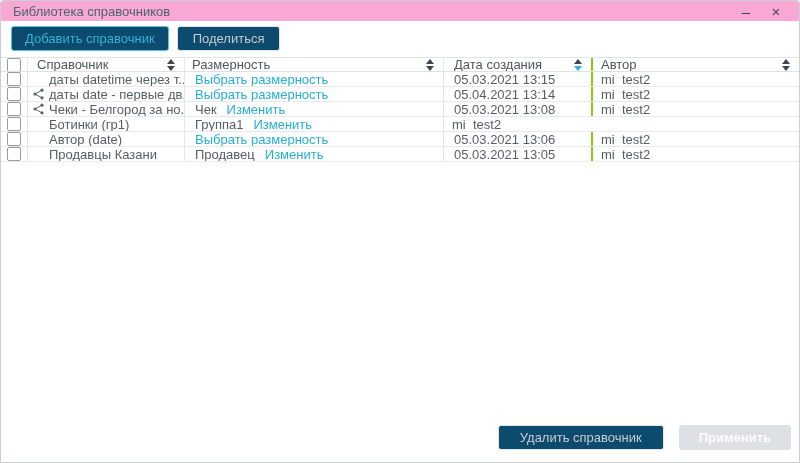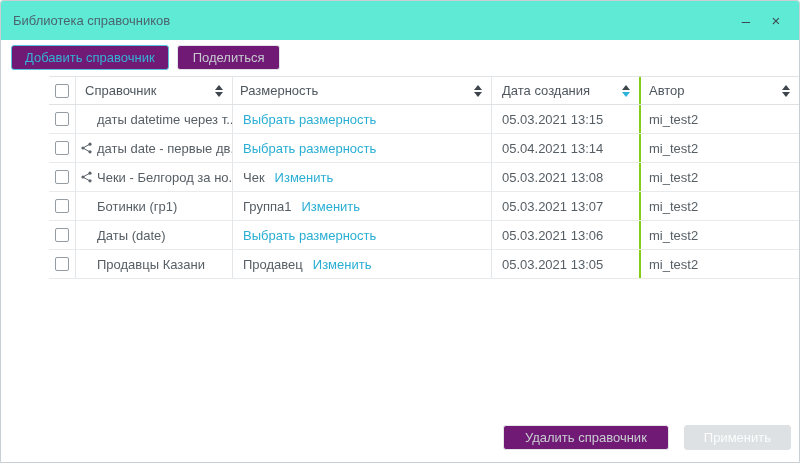--- a/index.html
+++ b/index.html
@@ -4,41 +4,41 @@
 <style>
   * { margin:0; padding:0; box-sizing:border-box; }
   html,body { width:800px; height:463px; font-family:"Liberation Sans", sans-serif; background:#fff; }
   .window {
     position:relative; width:800px; height:463px;
     border:1px solid #c9ced2; border-radius:3px 3px 0 0;
     background:#fff; overflow:hidden;
   }
   
   .titlebar {
-    height:39px; background:#5eead4; display:flex; align-items:center;
+    height:20px; background:#f9a8d4; display:flex; align-items:center;
     padding:0 12px; color:#4b6570; font-size:13px;
   }
   .titlebar .title { flex:1; }
   .win-btn {
     width:22px; height:22px; display:flex; align-items:center; justify-content:center;
     color:#3d4950; font-size:14px; cursor:default; line-height:1;
   }
   .win-btn.min { font-size:15px; margin-right:8px; }
   .win-btn.close { font-size:15px; }
   
   .toolbar { padding:5px 10px 6px 10px; display:flex; gap:8px; }
   .btn {
     height:25px; border-radius:3px; font-size:13px; display:inline-flex;
-    align-items:center; justify-content:center; background:#701a75;
+    align-items:center; justify-content:center; background:#0c4a6e;
     font-family:"Liberation Sans", sans-serif; cursor:pointer;
   }
   .btn-add { border:1px solid #56c4dd; color:#35b2d6; padding:0 13px; }
   .btn-share { border:1px solid #e2e5e7; color:#c7cbcf; padding:0 15px; cursor:default; }
   
-  .thead, .trow { display:flex; align-items:stretch; height:29px; font-size:13px;margin-left:48px; }
+  .thead, .trow { display:flex; align-items:stretch; height:15px; font-size:13px; }
   .thead { border-top:1px solid #e2e5e8; border-bottom:1px solid #dfe2e5; color:#4e565e; }
   .trow { border-bottom:1px solid #e8eaec; color:#565e65; }
   .cell { display:flex; align-items:center; overflow:hidden; white-space:nowrap; }
   .c-check { width:27px; justify-content:center; border-right:1px solid #e4e7e9; flex:none; }
   .c-name  { width:157px; border-right:1px solid #e4e7e9; flex:none; padding-left:5px; }
   .c-dim   { width:259px; border-right:1px solid #e4e7e9; flex:none; padding-left:10px; }
   .c-date  { width:149px; border-right:2px solid #84cc16; flex:none; padding-left:10px; }
   .c-author{ flex:1; padding-left:8px; }
   .thead .c-name { padding-left:9px; }
   .thead .c-dim  { padding-left:7px; }
@@ -52,21 +52,21 @@
     border:1px solid #959ca3; border-radius:2px; background:#fff; cursor:pointer; margin:0;
   }
   .icon-slot { width:16px; height:14px; flex:none; display:flex; align-items:center; justify-content:flex-start; }
   .name-text { padding-left:0; }
   .dim-label { margin-right:10px; }
   .dim-label:empty { display:none; margin:0; }
   a.link { color:#29aed3; text-decoration:none; cursor:pointer; }
   
   .footer { position:absolute; right:8px; bottom:12px; display:flex; gap:15px;margin-top:12px; }
   .btn-delete { border:1px solid #e4e6e8; color:#c9cdd1; padding:0 21px; cursor:default; }
-  .btn-apply  { border:1px solid #dee1e4; background:#dee1e4; color:#fbfcfc; padding:0 19px; cursor:default; }
+  .btn-apply  { border:1px solid #dee1e4; background:#dee1e4; color:#fbfcfc; padding:0 19px; cursor:default;font-weight:bold; }
 </style>
 </head>
 <body>
 
 <div class="window">
 
   <div class="titlebar">
     <span class="title">Библиотека справочников</span>
     <span class="win-btn min">–</span>
     <span class="win-btn close">×</span>
@@ -192,31 +192,30 @@
           <input type="checkbox" class="cbx" style="">
         </div>
       <div class="cell c-name">
           <span class="icon-slot"></span>
           <span class="name-text">Ботинки (гр1)</span>
         </div>
       <div class="cell c-dim">
           <span class="dim-label">Группа1</span>
           <a class="link">Изменить</a>
         </div>
-      <div class="cell c-date">05.03.2021 13:07</div>
-      <div class="cell c-author">mi_test2</div>
-    </div>
-
-    <div class="trow">
-      <div class="cell c-check">
-          <input type="checkbox" class="cbx" style="">
-        </div>
-      <div class="cell c-name">
-          <span class="icon-slot"></span>
-          <span class="name-text">Даты (date)</span>
+      <div class="cell c-author">mi_test2</div>
+    </div>
+
+    <div class="trow">
+      <div class="cell c-check">
+          <input type="checkbox" class="cbx" style="">
+        </div>
+      <div class="cell c-name">
+          <span class="icon-slot"></span>
+          <span class="name-text">Автор (date)</span>
         </div>
       <div class="cell c-dim">
           <a class="link">Выбрать размерность</a>
         </div>
       <div class="cell c-date">05.03.2021 13:06</div>
       <div class="cell c-author">mi_test2</div>
     </div>
 
     <div class="trow">
       <div class="cell c-check">

